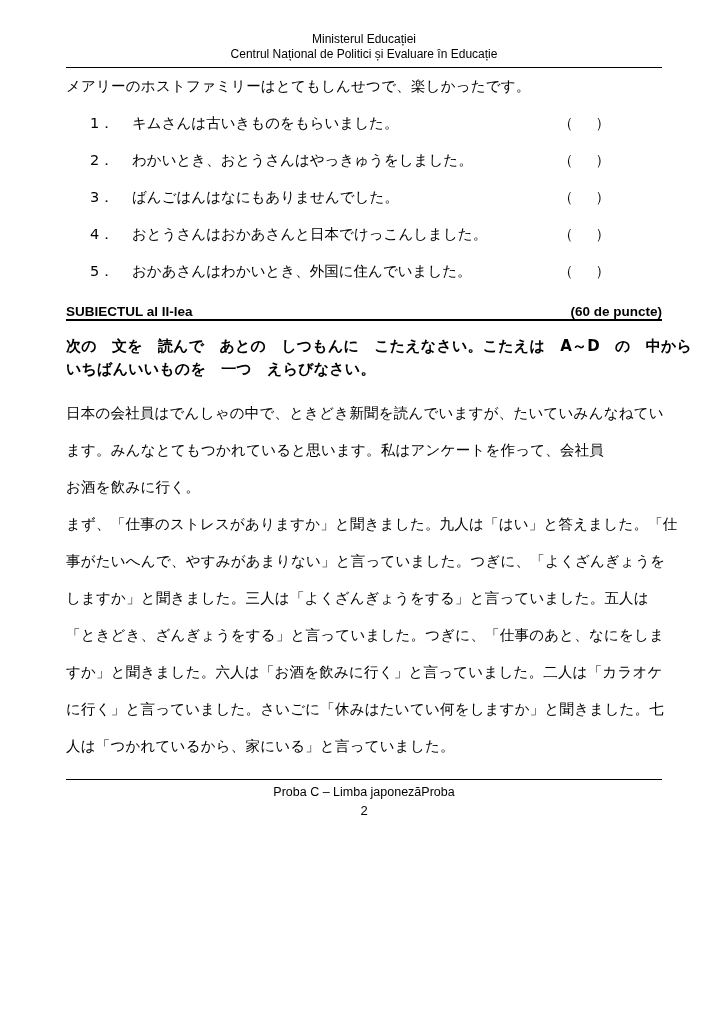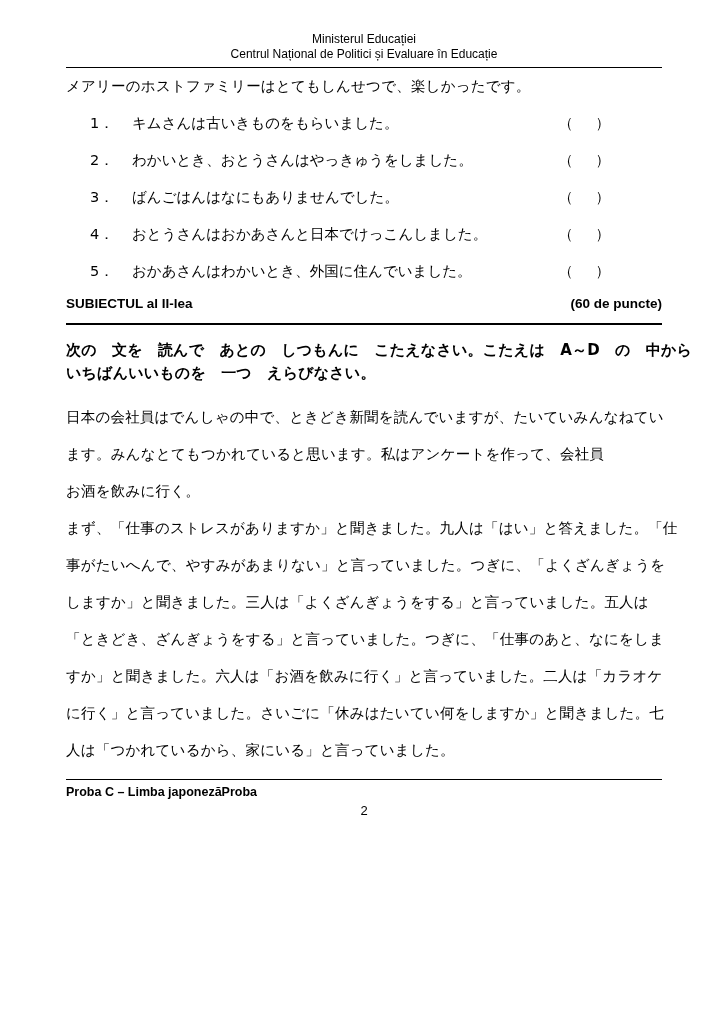--- a/index.html
+++ b/index.html
@@ -24,29 +24,29 @@
   .para-gift { margin-top: 12px; }
   
   .q-row { display: flex; font-size: 14.5px; line-height: 37px; }
   .q-num { width: 42px; margin-left: 24px; flex: 0 0 auto; }
   .q-text { flex: 1 1 auto; }
   .q-ans { flex: 0 0 auto; margin-right: 48px; letter-spacing: 4px; }
   
   .section-head {
     display: flex; justify-content: space-between; align-items: flex-end;
     font-family: "Liberation Sans", sans-serif; font-weight: bold; font-size: 13.5px;
-    border-bottom: 2px solid #000; margin-top: 6px; padding-bottom: 12px;
+    border-bottom: 2px solid #000; margin-top: 14px; padding-bottom: 0;
   }
   .instruction { margin-top: 14px; }
   .instruction .jline { font-weight: bold; line-height: 23px; font-size: 15px; }
   .para-survey-intro { margin-top: 14px; }
   
   .doc-footer { position: absolute; left: 66px; right: 62px; bottom: 34px; font-family: "Liberation Sans", sans-serif; }
   .footer-rule { margin-bottom: 4px; }
-  .footer-row { display: flex; justify-content: flex-start; font-size: 12.5px; line-height: 16px; font-weight: bold; }
+  .footer-row { display: flex; justify-content: center; font-size: 12.5px; line-height: 16px; }
   .footer-page { text-align: center; font-size: 13px; margin-top: 3px; }
 </style>
 </head>
 <body>
 
 <div class="page">
 
   <header class="doc-header">
     <div>Ministerul Educației</div>
     <div>Centrul Național de Politici și Evaluare în Educație</div>

